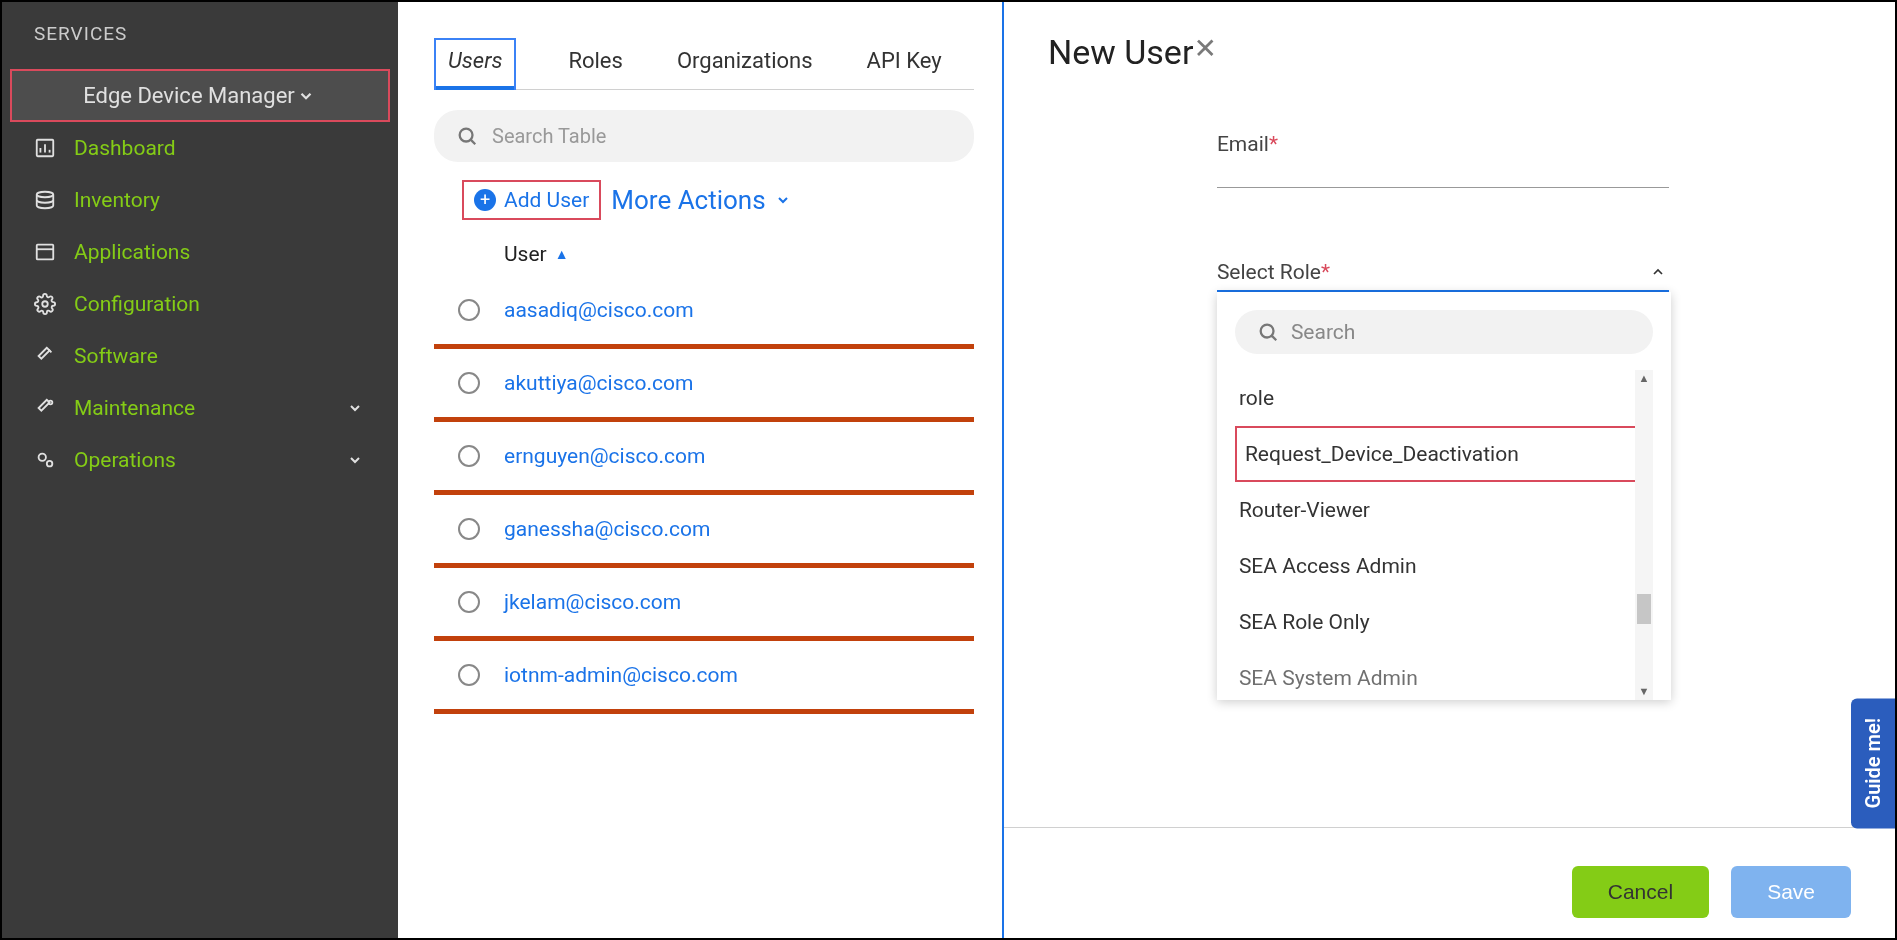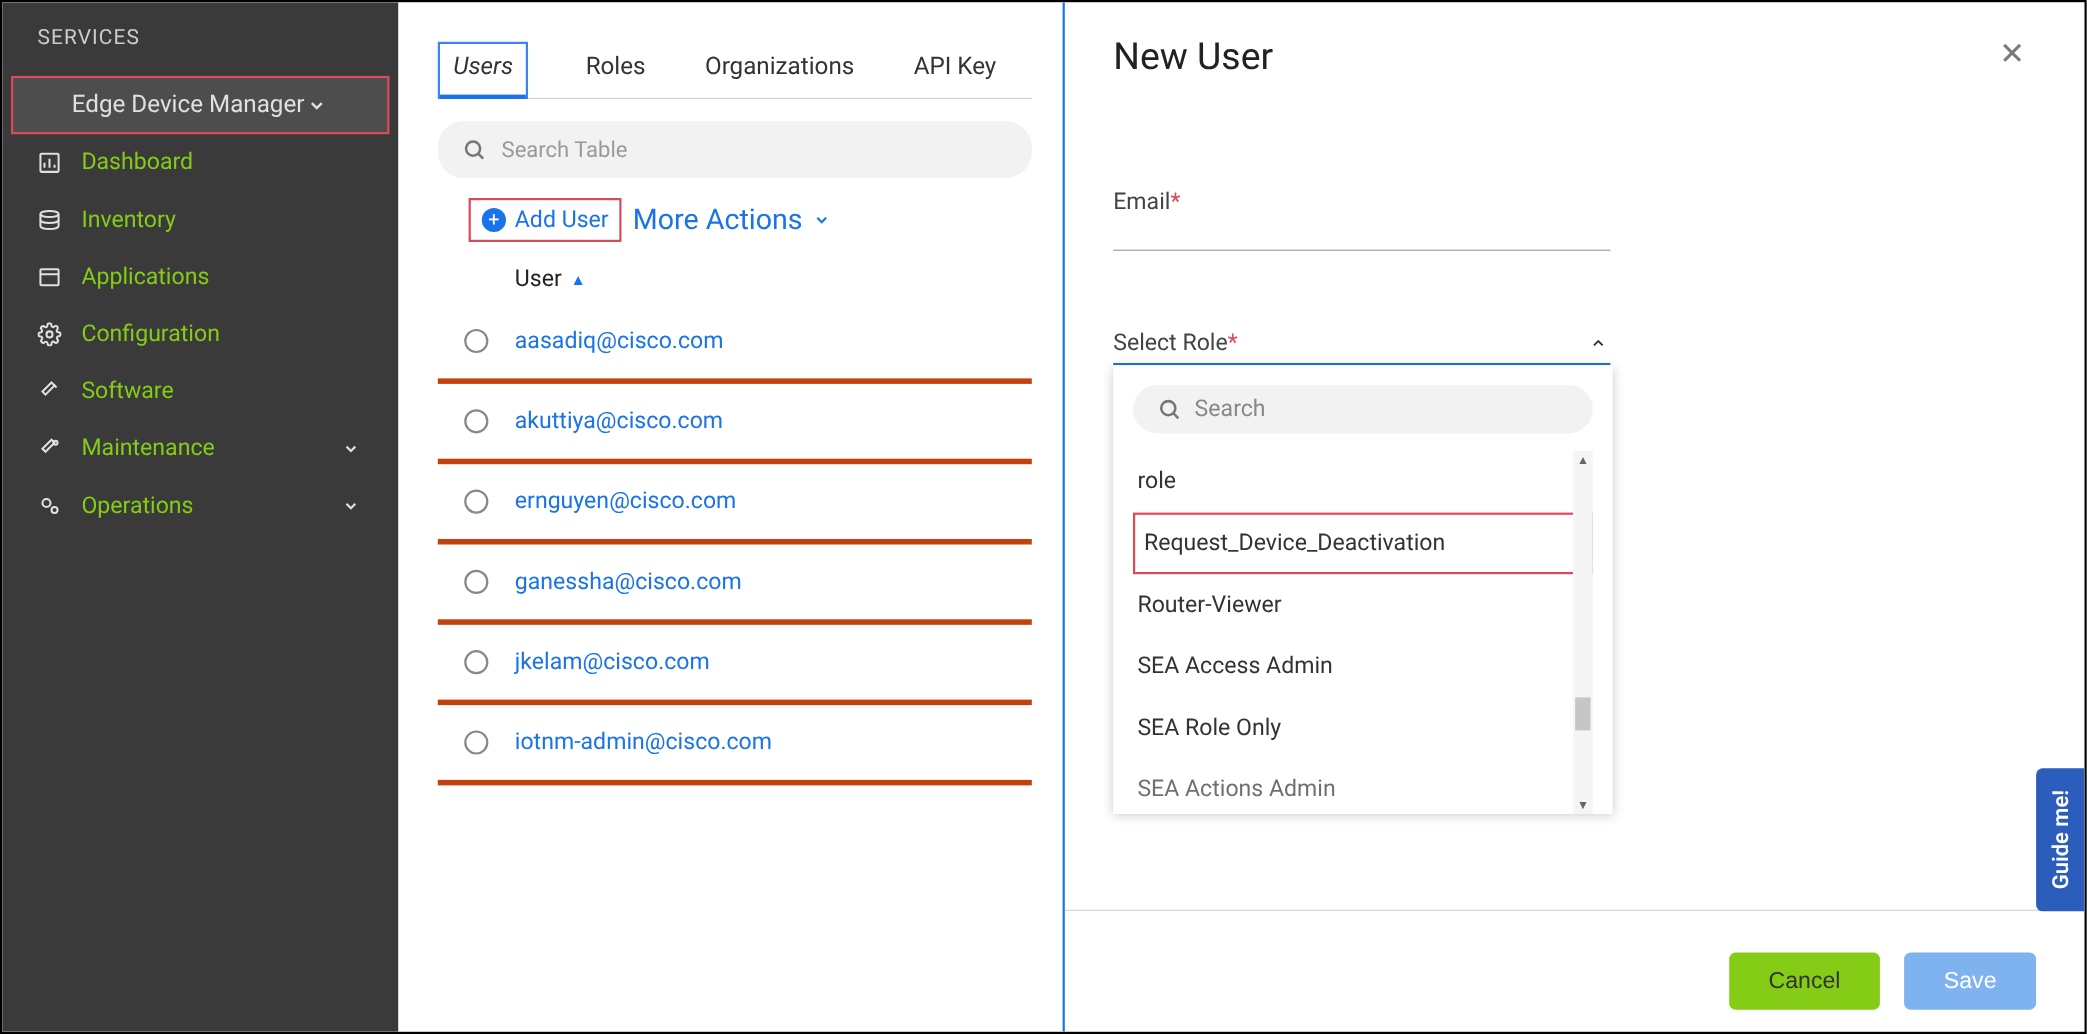--- a/index.html
+++ b/index.html
@@ -1,18 +1,18 @@
 <!DOCTYPE html>
 <html><head>
 <meta charset="utf-8">
 <style>
 * { box-sizing: border-box; margin: 0; padding: 0; }
 body { font-family: -apple-system, BlinkMacSystemFont, "Segoe UI", Roboto, sans-serif; width: 1897px; height: 940px; overflow: hidden; position: relative; background: #fff; border: 2px solid #000; }
 .app { display: flex; height: 100%; }
-.sidebar { width: 360px; background: #3a3a3a; color: #e0e0e0; padding-top: 20px; }
+.sidebar { width: 396px; background: #3a3a3a; color: #e0e0e0; padding-top: 20px; }
 .sidebar-header { font-size: 19px; letter-spacing: 1px; color: #ccc; padding: 0 32px 24px; }
 .sidebar-section { font-size: 22px; padding: 14px 32px; display: flex; align-items: center; justify-content: center; cursor: pointer; }
 .sidebar-section.highlighted { border: 2px solid #d94a5c; margin: 0 8px; padding: 12px 24px; }
 .sidebar-section.active { background: #4d4d4d; }
 .sidebar-item { display: flex; align-items: center; gap: 18px; padding: 14px 32px; font-size: 21px; color: #84cc16; cursor: pointer; }
 .icon { width: 22px; height: 22px; display: inline-flex; align-items: center; justify-content: center; flex-shrink: 0; }
 .main { flex: 1; display: flex; }
 .content { flex: 0 0 606px; padding: 36px 28px 0 36px; border-right: 2px solid #1a73e8; }
 .page-title { font-size: 34px; color: #222; font-weight: 400; margin-bottom: 38px; }
 .tabs { display: flex; gap: 50px; border-bottom: 1px solid #d0d0d0; margin-bottom: 20px; }
@@ -22,21 +22,21 @@
 .search-box { display: flex; align-items: center; gap: 14px; background: #f2f2f2; border-radius: 24px; padding: 14px 22px; font-size: 20px; color: #999; margin-bottom: 18px; }
 .actions-row { display: flex; align-items: center; gap: 10px; margin-bottom: 12px; padding-left: 28px; }
 .add-user { display: flex; align-items: center; gap: 8px; color: #1a73e8; font-size: 21px; cursor: pointer; border: 2px solid #d94a5c; padding: 6px 10px; }
 .plus-circle { width: 22px; height: 22px; border-radius: 50%; background: #1a73e8; color: #fff; display: inline-flex; align-items: center; justify-content: center; font-size: 18px; line-height: 1; }
 .more-actions { color: #1a73e8; font-size: 26px; display: flex; align-items: center; gap: 6px; cursor: pointer; }
 .col-header { font-size: 21px; color: #222; padding: 10px 0 10px 70px; display: flex; align-items: center; gap: 8px; }
 .sort-arrow { color: #1a73e8; font-size: 14px; }
 .user-row { display: flex; align-items: center; gap: 24px; padding: 22px 0 22px 24px; border-bottom: 5px solid #c2410c; }
 .radio { width: 22px; height: 22px; border: 2px solid #888; border-radius: 50%; cursor: pointer; }
 .user-link { color: #1a73e8; font-size: 21px; text-decoration: none; cursor: pointer; }
-.panel { flex: 1; padding: 30px 54px 1px 44px; position: relative; display: flex; flex-direction: column; }
+.panel { flex: 1; padding: 30px 54px 1px 44px; position: relative; display: flex; flex-direction: row; }
 .panel-header { display: flex; justify-content: space-between; align-items: flex-start; }
 .panel-title { font-size: 34px; color: #222; font-weight: 400; }
 .close-x { font-size: 28px; color: #7a7a7a; cursor: pointer; }
 .form-area { margin-top: 100px; width: 452px; }
 .field-label { font-size: 21px; color: #444; margin-bottom: 4px; }
 .req { color: #d94a5c; }
 .underline-input { border: none; border-bottom: 1px solid #999; width: 100%; height: 28px; font-size: 20px; outline: none; }
 .select-field { margin-top: 72px; position: relative; }
 .select-row { display: flex; align-items: center; justify-content: space-between; border-bottom: 2px solid #1a73e8; padding-bottom: 6px; cursor: pointer; }
 .dropdown { position: absolute; top: 100%; left: 0; right: -2px; background: #fff; box-shadow: 0 2px 10px rgba(0,0,0,0.2); padding: 18px 18px 0 18px; z-index: 5; }
@@ -239,21 +239,21 @@
                   </svg>
                 </span>
               <span>Search</span>
             </div>
             <div class="dd-list">
               <div class="dd-item">role</div>
               <div class="dd-item highlighted">Request_Device_Deactivation</div>
               <div class="dd-item">Router-Viewer</div>
               <div class="dd-item">SEA Access Admin</div>
               <div class="dd-item">SEA Role Only</div>
-              <div class="dd-item" style="opacity:.7">SEA Actions Admin</div>
+              <div class="dd-item" style="opacity:.7">SEA System Admin</div>
               <div class="dd-scroll">
                 <div class="arr up">▲</div>
                 <div class="thumb"></div>
                 <div class="arr down">▼</div>
               </div>
             </div>
           </div>
         </div>
       </div>
       <div class="panel-divider"></div>

